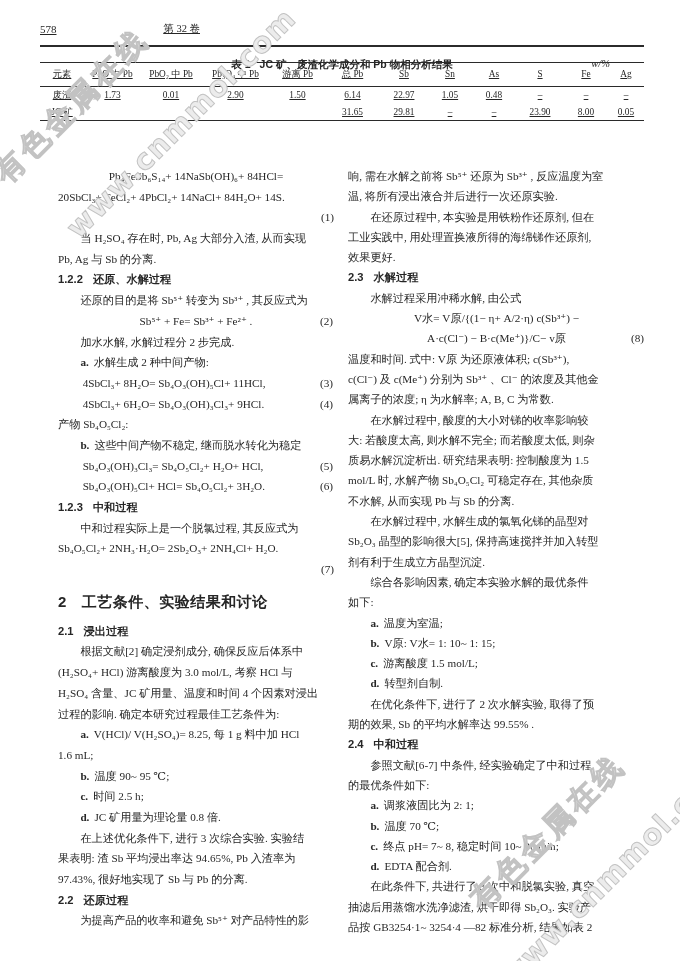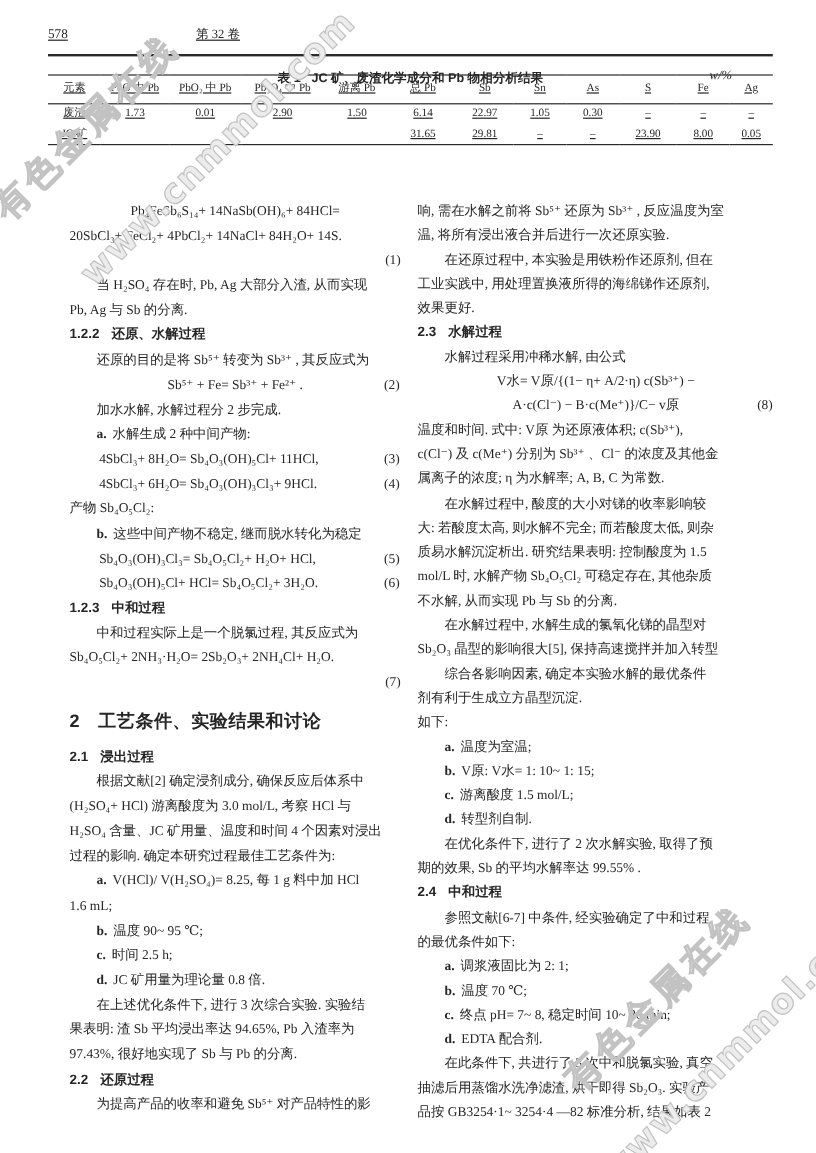--- a/index.html
+++ b/index.html
@@ -111,21 +111,21 @@
     <tbody>
       <tr>
         <td>废渣</td>
         <td>1.73</td>
         <td>0.01</td>
         <td>2.90</td>
         <td>1.50</td>
         <td>6.14</td>
         <td>22.97</td>
         <td>1.05</td>
-        <td>0.30</td>
+        <td>0.48</td>
         <td>–</td>
         <td>–</td>
         <td>–</td>
       </tr>
       <tr>
         <td>JC 矿</td>
         <td></td>
         <td></td>
         <td></td>
         <td></td>
@@ -192,22 +192,22 @@
     <div class="ln">温度和时间. 式中: V原 为还原液体积; c(Sb³⁺),</div>
     <div class="ln">c(Cl⁻) 及 c(Me⁺) 分别为 Sb³⁺ 、Cl⁻ 的浓度及其他金</div>
     <div class="ln">属离子的浓度; η 为水解率; A, B, C 为常数.</div>
     <div class="ln ind">在水解过程中, 酸度的大小对锑的收率影响较</div>
     <div class="ln">大: 若酸度太高, 则水解不完全; 而若酸度太低, 则杂</div>
     <div class="ln">质易水解沉淀析出. 研究结果表明: 控制酸度为 1.5</div>
     <div class="ln">mol/L 时, 水解产物 Sb₄O₅Cl₂ 可稳定存在, 其他杂质</div>
     <div class="ln">不水解, 从而实现 Pb 与 Sb 的分离.</div>
     <div class="ln ind">在水解过程中, 水解生成的氯氧化锑的晶型对</div>
     <div class="ln">Sb₂O₃ 晶型的影响很大[5], 保持高速搅拌并加入转型</div>
+    <div class="ln">剂有利于生成立方晶型沉淀.</div>
     <div class="ln ind">综合各影响因素, 确定本实验水解的最优条件</div>
-    <div class="ln">剂有利于生成立方晶型沉淀.</div>
     <div class="ln">如下:</div>
     <div class="ln ind"><b class="ld">a.</b><span>温度为室温;</span></div>
     <div class="ln ind"><b class="ld">b.</b><span>V原: V水= 1: 10~ 1: 15;</span></div>
     <div class="ln ind"><b class="ld">c.</b><span>游离酸度 1.5 mol/L;</span></div>
     <div class="ln ind"><b class="ld">d.</b><span>转型剂自制.</span></div>
     <div class="ln ind">在优化条件下, 进行了 2 次水解实验, 取得了预</div>
     <div class="ln">期的效果, Sb 的平均水解率达 99.55% .</div>
     <div class="ln hd"><span class="hdnum">2.4</span><span>中和过程</span></div>
     <div class="ln ind">参照文献[6-7] 中条件, 经实验确定了中和过程</div>
     <div class="ln">的最优条件如下:</div>

